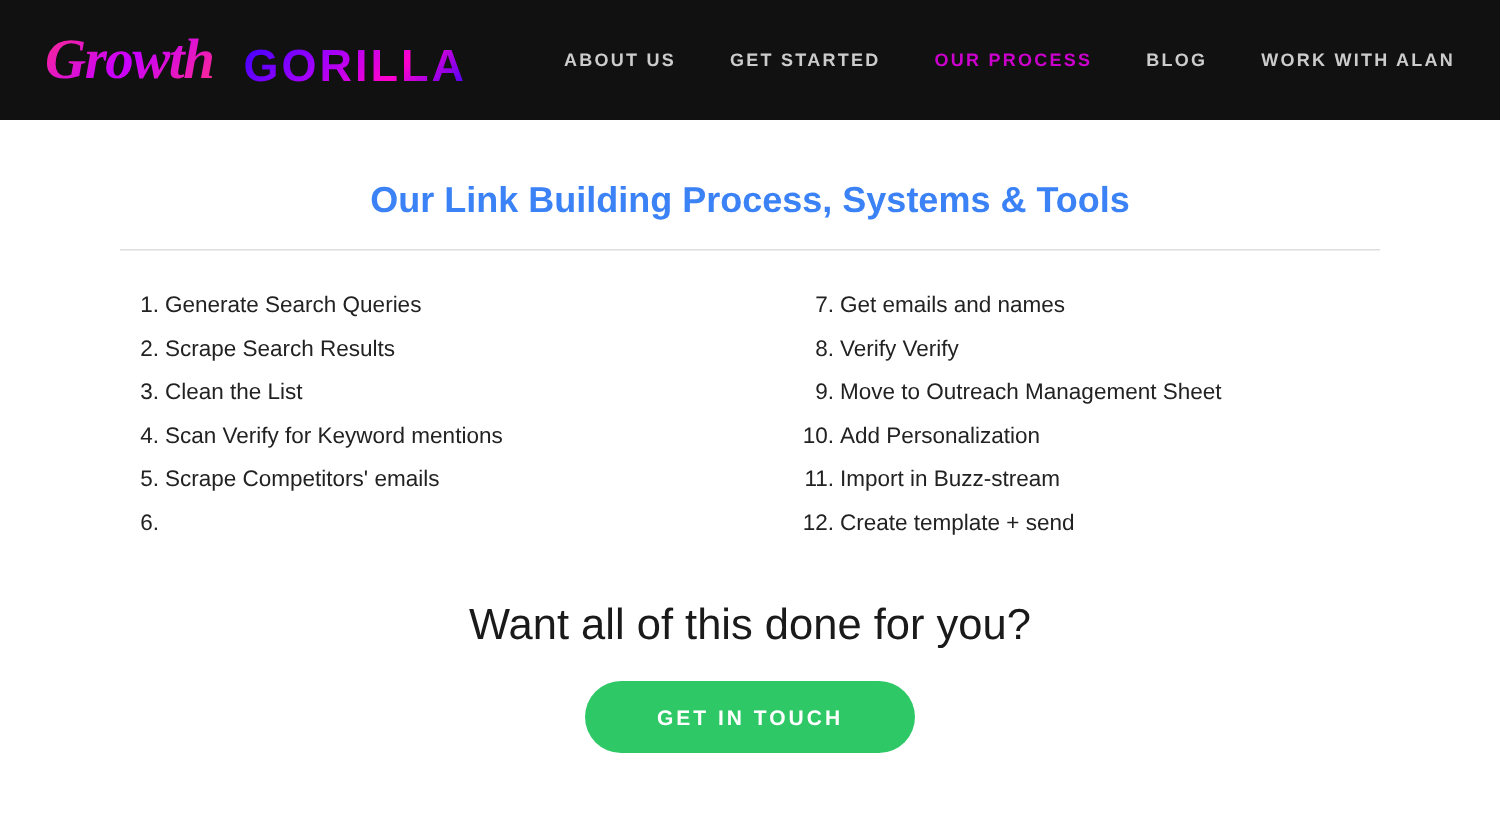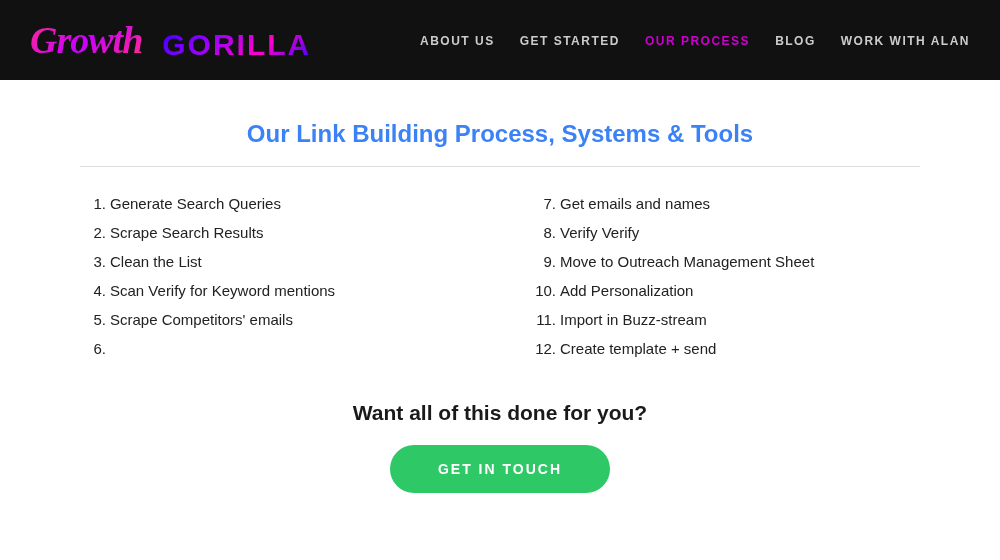--- a/index.html
+++ b/index.html
@@ -48,21 +48,21 @@
       -webkit-background-clip: text;
       -webkit-text-fill-color: transparent;
       background-clip: text;
       text-transform: uppercase;
       margin-left: 20px;
     }
 
     .nav-links {
       display: flex;
       align-items: center;
-      gap: 25px;
+      gap: 36px;
       list-style: none;
     }
 
     .nav-links li a {
       text-decoration: none;
       color: #ccc;
       font-size: 12px;
       font-weight: 700;
       letter-spacing: 1.5px;
       text-transform: uppercase;
@@ -125,22 +125,22 @@
       color: #222;
       font-size: 15px;
     }
 
     .cta-section {
       text-align: center;
       margin-top: 10px;
     }
 
     .cta-question {
-      font-size: 21px;
-      font-weight: 700;
+      font-size: 29px;
+      font-weight: 400;
       color: #1a1a1a;
       margin-bottom: 20px;
     }
 
     .cta-button {
       background: #2ec866;
       color: #fff;
       font-size: 14px;
       font-weight: 700;
       letter-spacing: 2px;

